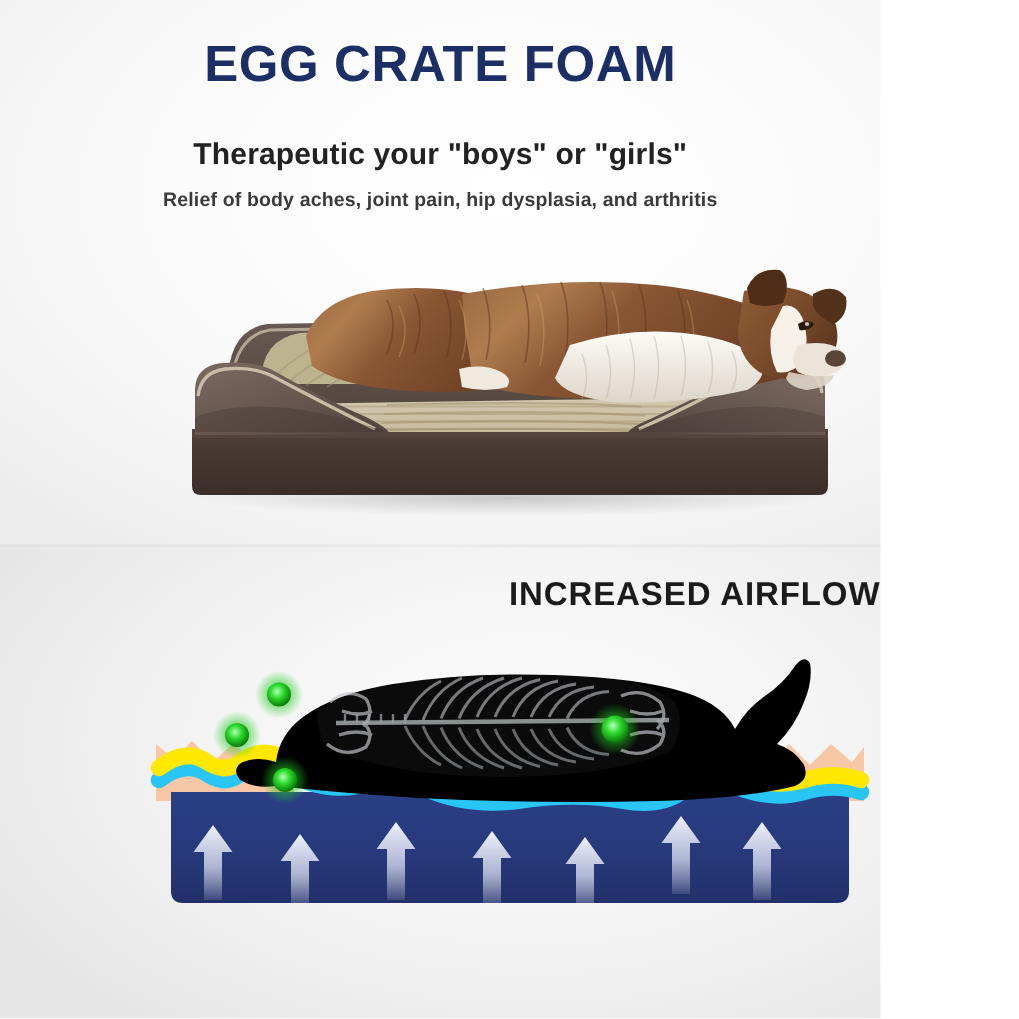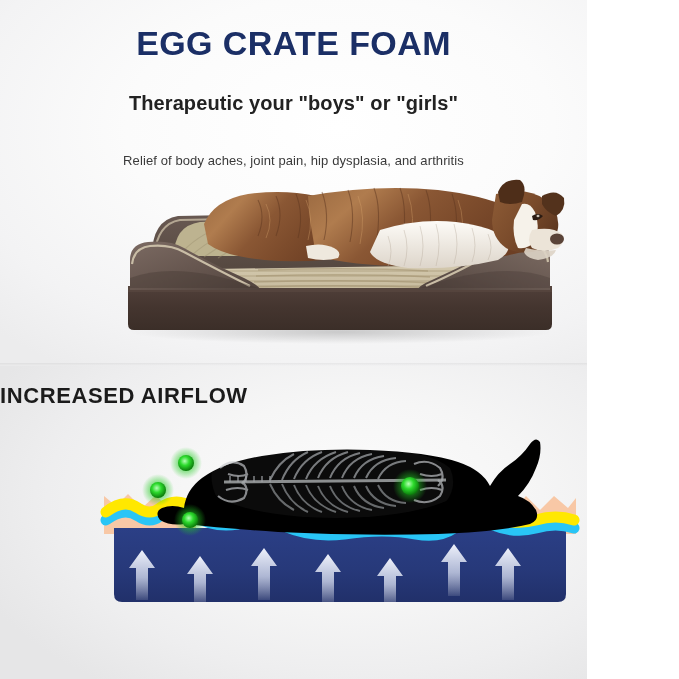--- a/index.html
+++ b/index.html
@@ -32,24 +32,24 @@
     font-size:34px;font-weight:bold;letter-spacing:0.4px;
     color:#1b2f66;
     text-shadow:0 1px 0 rgba(255,255,255,.7);
   }
   .subtitle{
     position:absolute;left:0;right:0;top:92px;text-align:center;
     font-size:20px;font-weight:bold;color:#222222;letter-spacing:0.1px;
   }
   .tagline{
     position:absolute;left:0;right:0;top:125px;text-align:center;
-    font-size:13px;font-weight:normal;color:#3a3a3a;letter-spacing:0.1px;margin-top:28px;
+    font-size:13px;font-weight:bold;color:#3a3a3a;letter-spacing:0.1px;
   }
   .section2-title{
-    position:absolute;left:0;right:0;top:383px;text-align:left;
+    position:absolute;left:0;right:0;top:383px;text-align:right;
     font-size:22px;font-weight:bold;color:#1b1b1b;letter-spacing:0.6px;
   }
 
   
   .photo{position:absolute;left:108px;top:160px;width:464px;height:190px;}
   .photo svg{display:block;width:100%;height:100%;}
 
   
   .diagram{position:absolute;left:98px;top:428px;width:484px;height:182px;}
   .diagram svg{display:block;width:100%;height:100%;}

